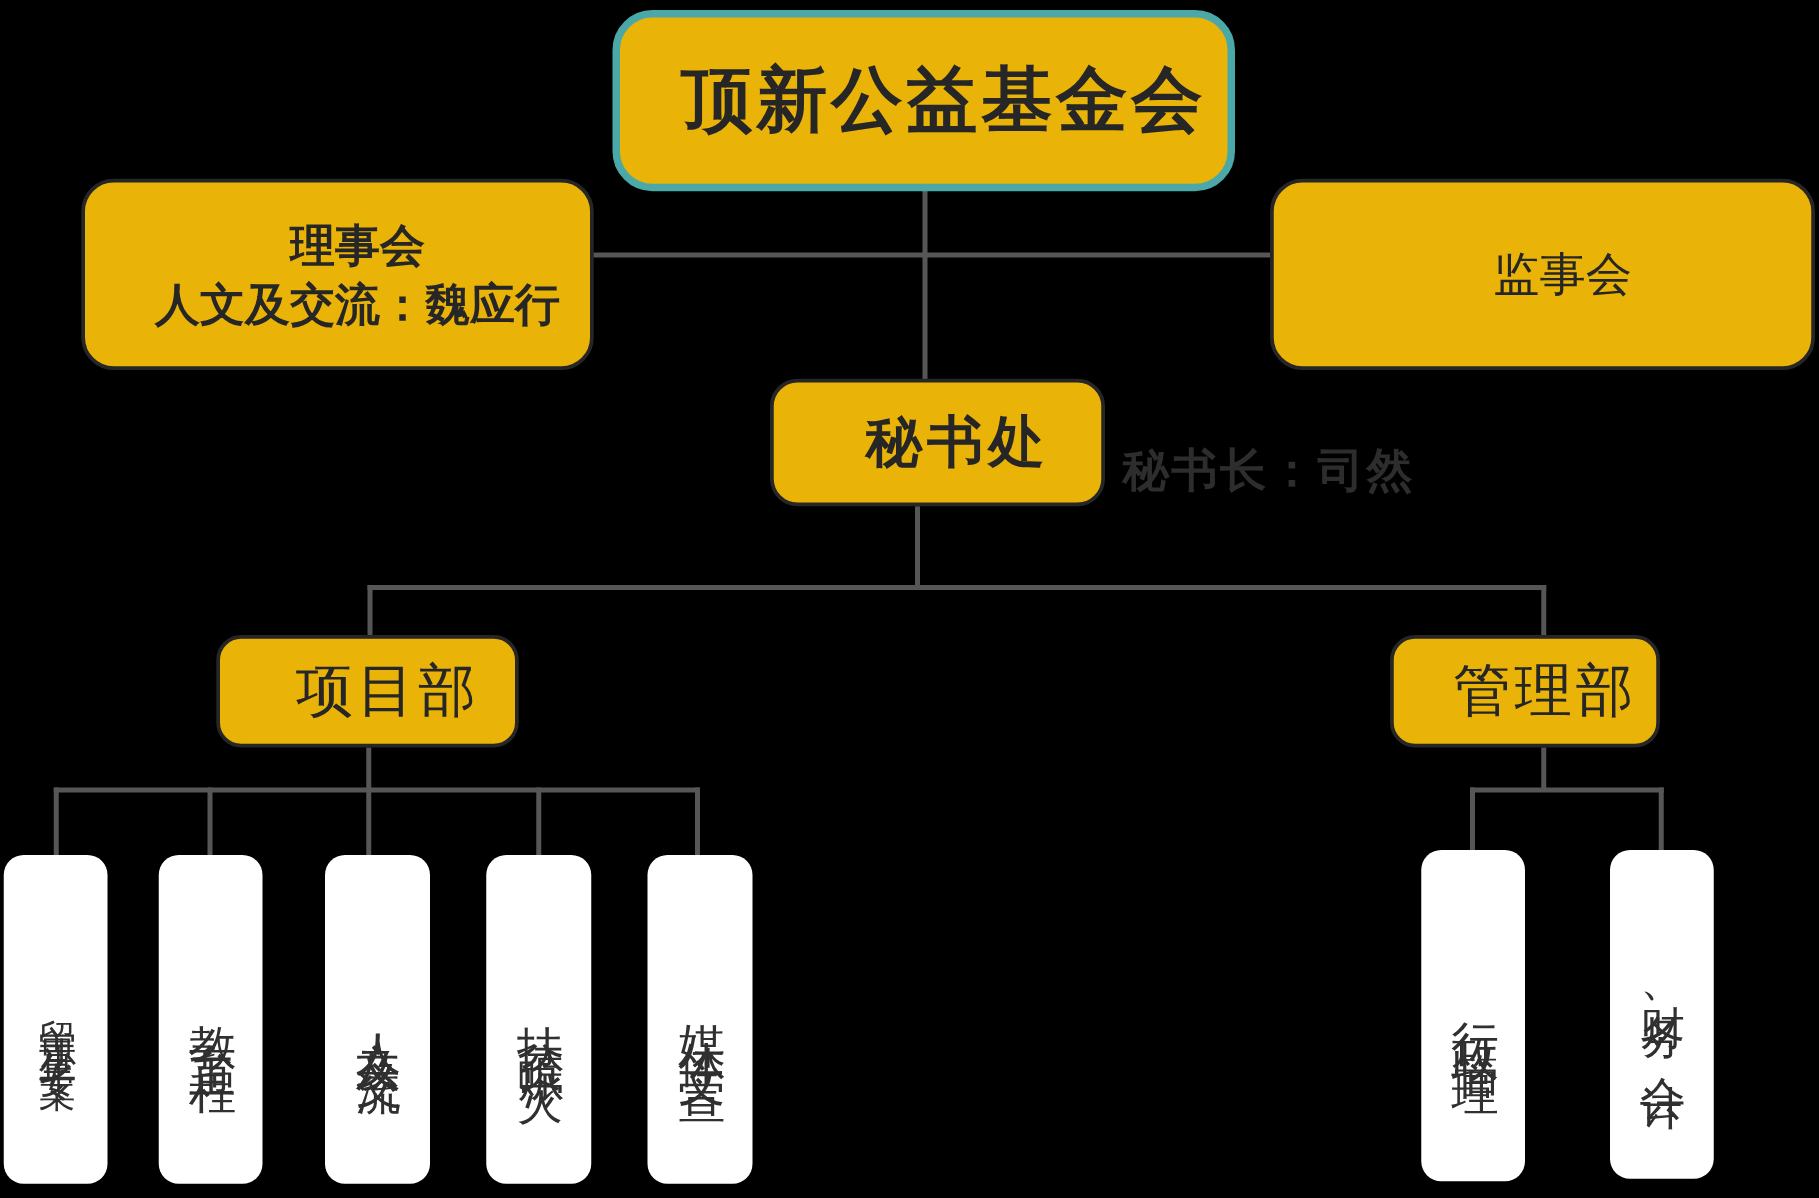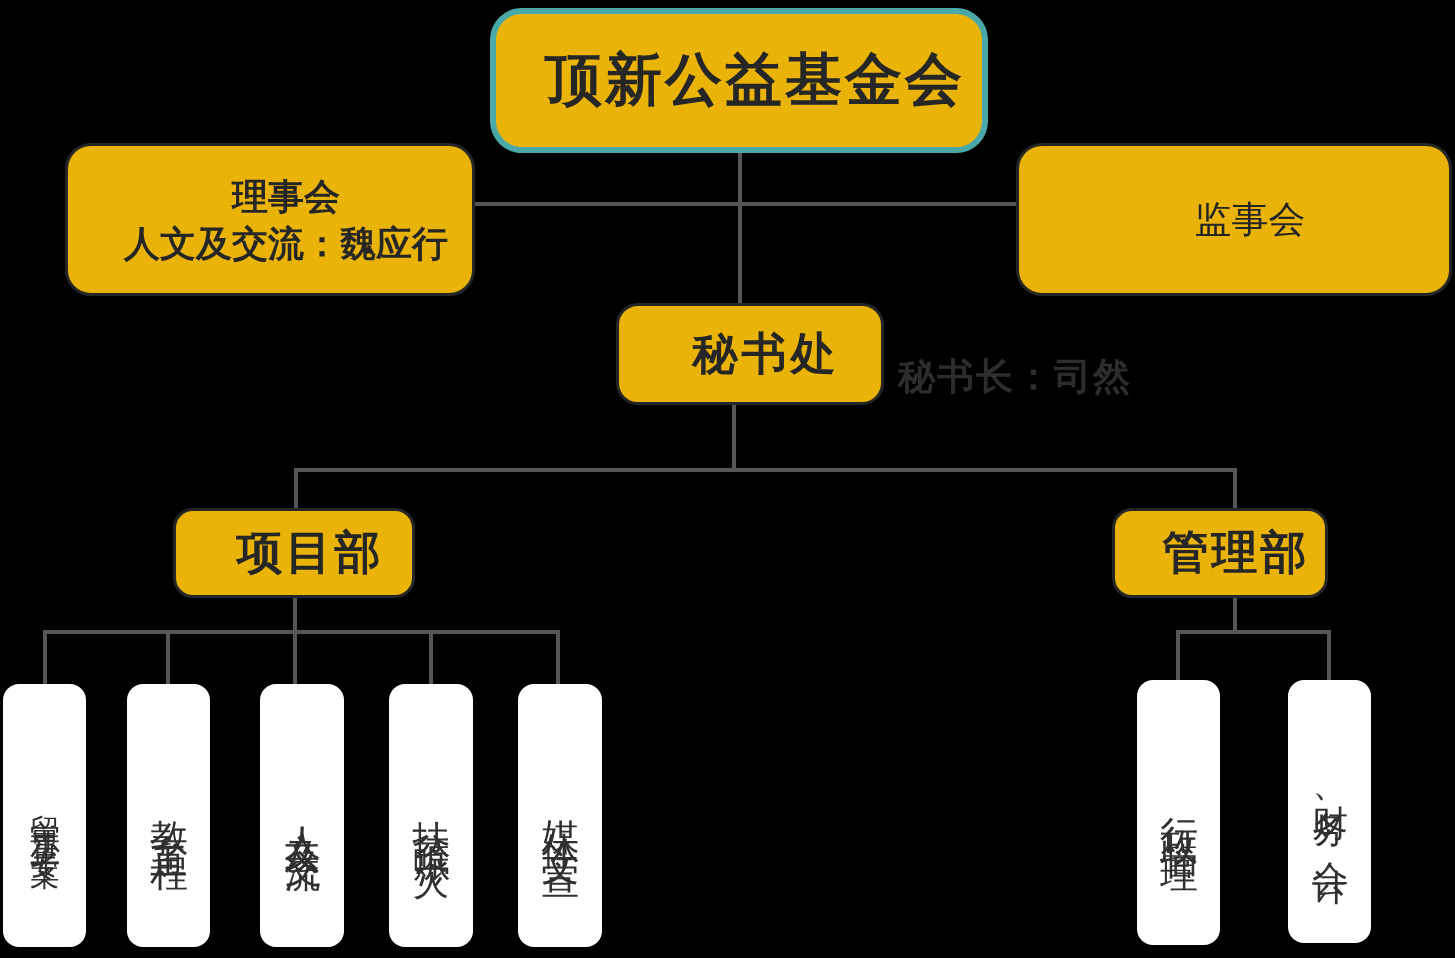--- a/index.html
+++ b/index.html
@@ -35,21 +35,21 @@
   
   #secretariat-box{left:600px;top:303px;width:268px;height:102px;border-radius:22px;margin-left:16px;}
   #secretariat-box .t{font-size:45px;font-weight:700;letter-spacing:4px;}
   #secretariat-label{
     position:absolute;left:898px;top:336px;
     font-size:37px;font-weight:700;color:#2d2d2d;letter-spacing:2px;margin-top:16px;
   }
   
   #project-box{left:173px;top:508px;width:242px;height:90px;border-radius:20px;}
   #management-box{left:1112px;top:508px;width:216px;height:90px;border-radius:20px;}
-  .dept-t{font-size:46px;font-weight:700;letter-spacing:3px;}
+  .dept-t{font-size:46px;font-weight:400;letter-spacing:3px;}
   
   .vbox{
     position:absolute;
     background:#ffffff;
     border-radius:16px;
     display:flex;align-items:center;justify-content:center;
     box-sizing:border-box;
     color:#303030;
   }
   .vtext{

